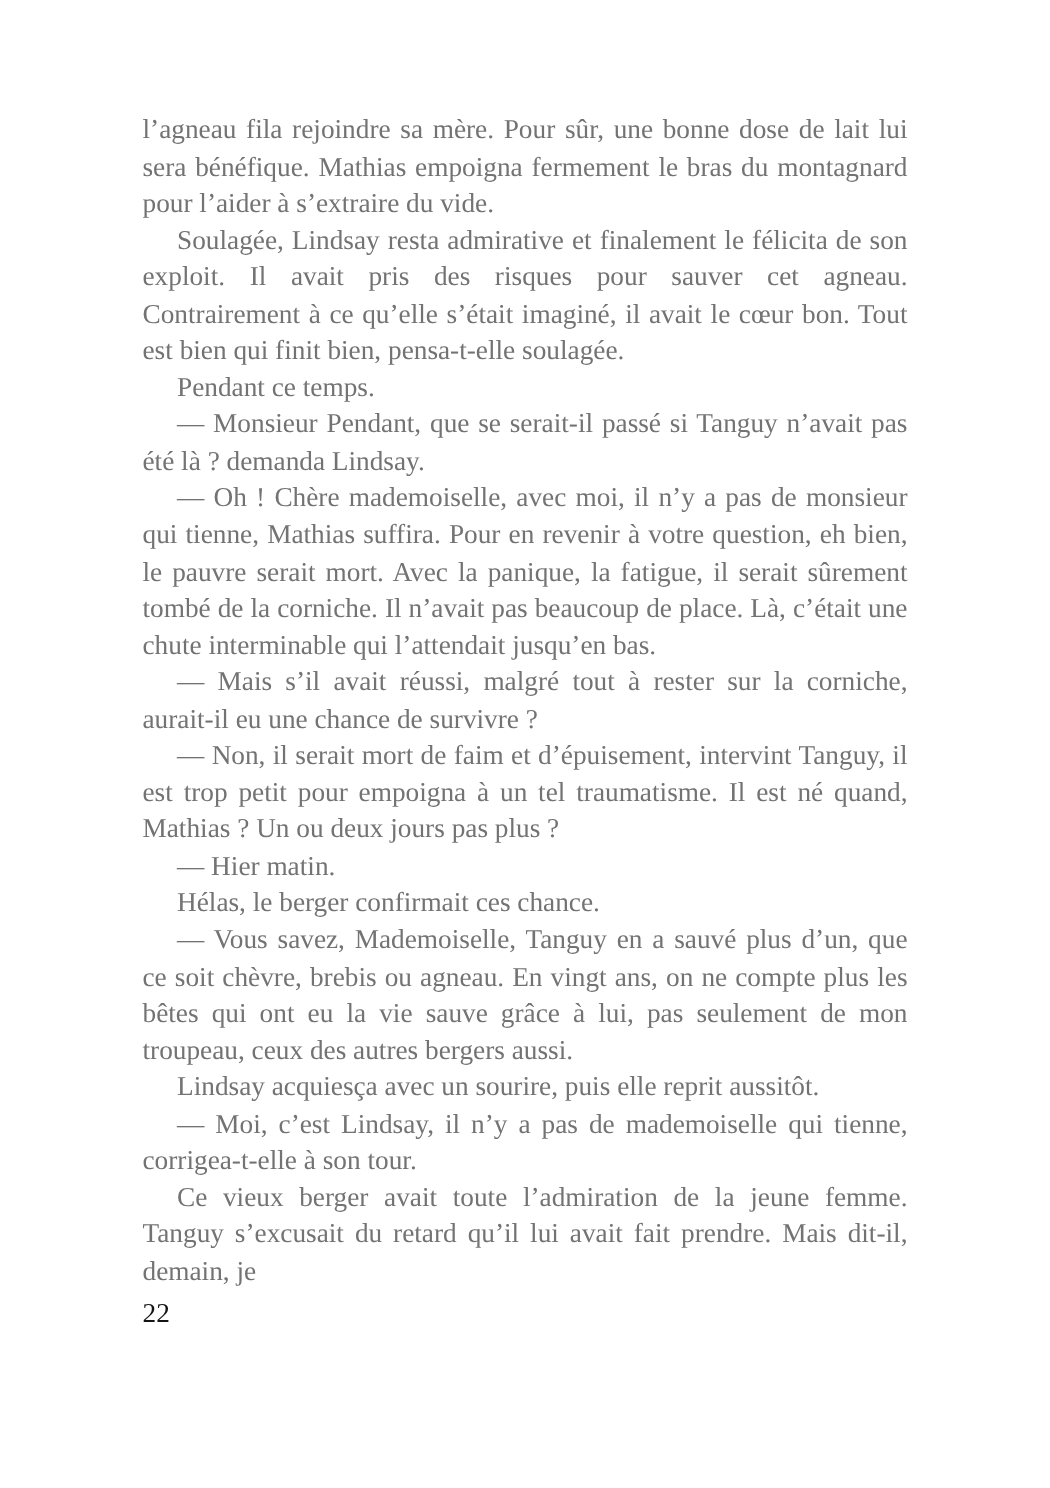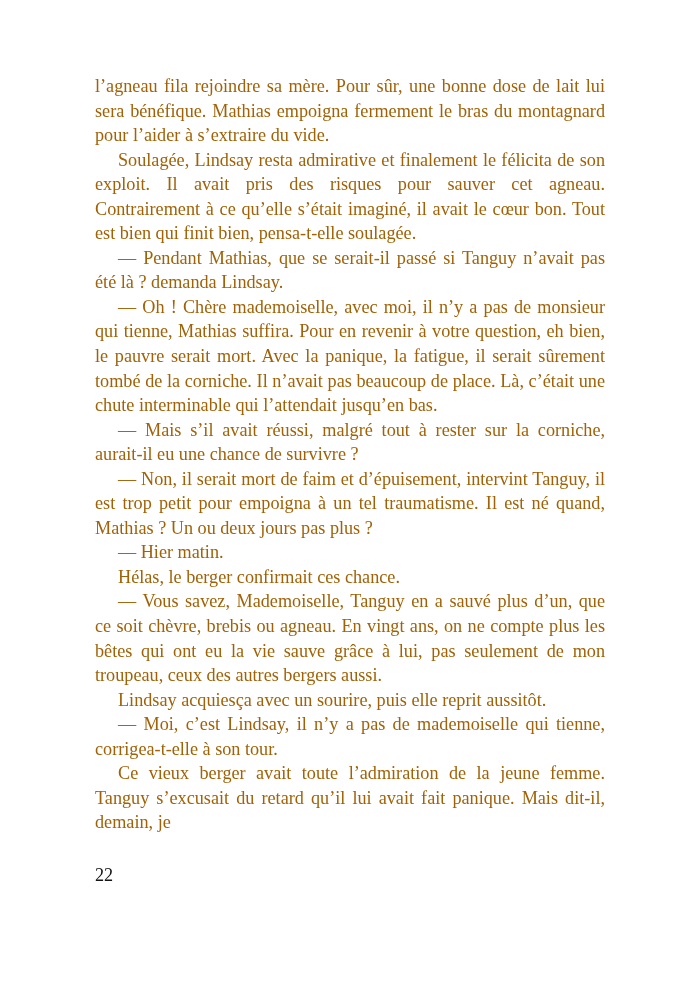--- a/index.html
+++ b/index.html
@@ -14,21 +14,21 @@
       overflow: hidden;
     }
     .page {
       position: absolute;
       left: 95px;
       top: 74px;
       width: 510px;
       font-family: "Liberation Serif", "DejaVu Serif", serif;
       font-size: 18.2px;
       line-height: 24.55px;
-      color: #a16207;
+      color: #737373;
       text-align: justify;
     }
     .para {
       margin: 0;
       padding: 0;
       text-indent: 0;
       hyphens: none;
     }
     .para.indent {
       text-indent: 23px;
@@ -41,25 +41,26 @@
       font-size: 18.2px;
       color: #141414;
     }
   </style>
 </head>
 <body>
 
 <div class="page">
   <p class="para">l’agneau fila rejoindre sa mère. Pour sûr, une bonne dose de lait lui sera bénéfique. Mathias empoigna fermement le bras du montagnard pour l’aider à s’extraire du vide.</p>
   <p class="para indent">Soulagée, Lindsay resta admirative et finalement le félicita de son exploit. Il avait pris des risques pour sauver cet agneau. Contrairement à ce qu’elle s’était imaginé, il avait le cœur bon. Tout est bien qui finit bien, pensa-t-elle soulagée.</p>
-  <p class="para indent">— Pendant Mathias, que se serait-il passé si Tanguy n’avait pas été là ? demanda Lindsay.</p>
+  <p class="para indent">Pendant ce temps.</p>
+  <p class="para indent">— Monsieur Pendant, que se serait-il passé si Tanguy n’avait pas été là ? demanda Lindsay.</p>
   <p class="para indent">— Oh ! Chère mademoiselle, avec moi, il n’y a pas de monsieur qui tienne, Mathias suffira. Pour en revenir à votre question, eh bien, le pauvre serait mort. Avec la panique, la fatigue, il serait sûrement tombé de la corniche. Il n’avait pas beaucoup de place. Là, c’était une chute interminable qui l’attendait jusqu’en bas.</p>
   <p class="para indent">— Mais s’il avait réussi, malgré tout à rester sur la corniche, aurait-il eu une chance de survivre ?</p>
   <p class="para indent">— Non, il serait mort de faim et d’épuisement, intervint Tanguy, il est trop petit pour empoigna à un tel traumatisme. Il est né quand, Mathias ? Un ou deux jours pas plus ?</p>
   <p class="para indent">— Hier matin.</p>
   <p class="para indent">Hélas, le berger confirmait ces chance.</p>
   <p class="para indent">— Vous savez, Mademoiselle, Tanguy en a sauvé plus d’un, que ce soit chèvre, brebis ou agneau. En vingt ans, on ne compte plus les bêtes qui ont eu la vie sauve grâce à lui, pas seulement de mon troupeau, ceux des autres bergers aussi.</p>
   <p class="para indent">Lindsay acquiesça avec un sourire, puis elle reprit aussitôt.</p>
   <p class="para indent">— Moi, c’est Lindsay, il n’y a pas de mademoiselle qui tienne, corrigea-t-elle à son tour.</p>
-  <p class="para indent">Ce vieux berger avait toute l’admiration de la jeune femme. Tanguy s’excusait du retard qu’il lui avait fait panique. Mais dit-il, demain, je</p>
+  <p class="para indent">Ce vieux berger avait toute l’admiration de la jeune femme. Tanguy s’excusait du retard qu’il lui avait fait prendre. Mais dit-il, demain, je</p>
 </div>
 
 <div class="page-number">22</div>
 
 </body></html>

